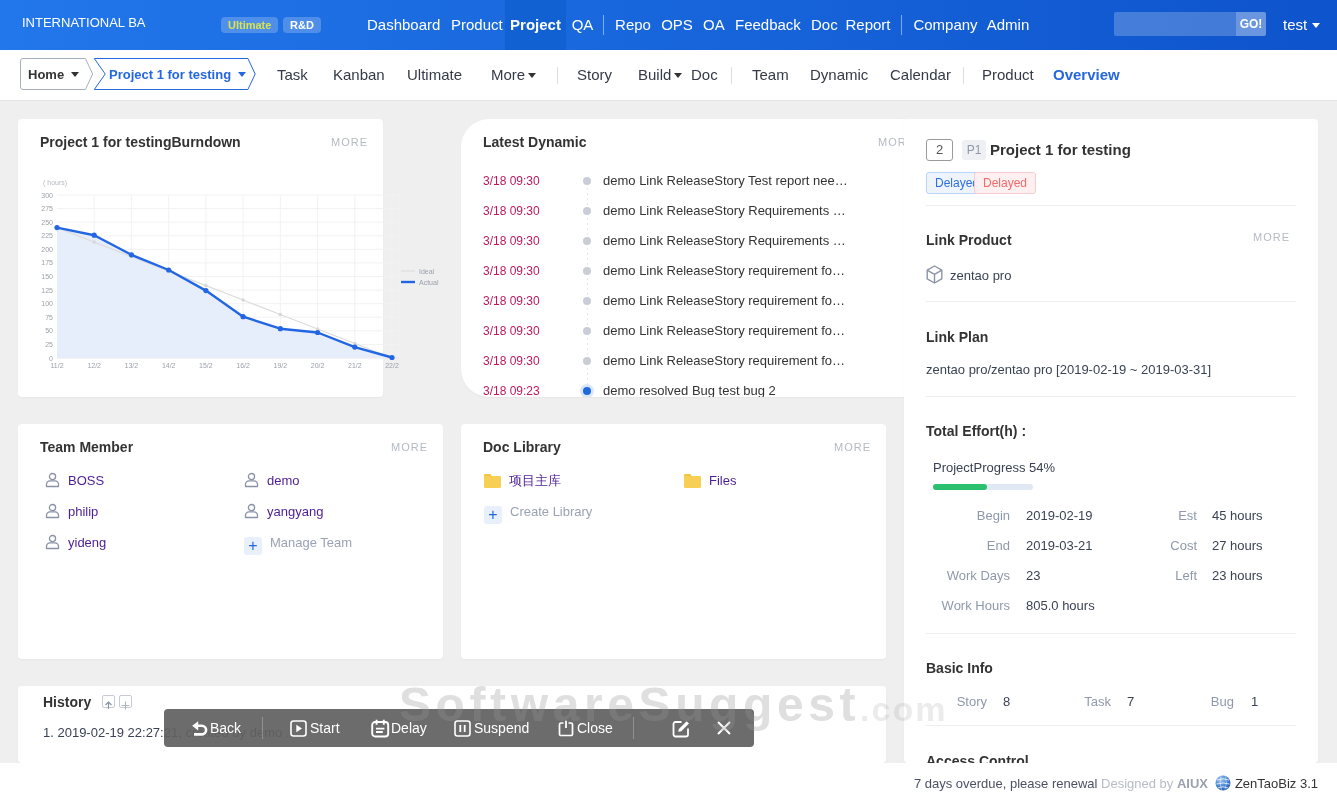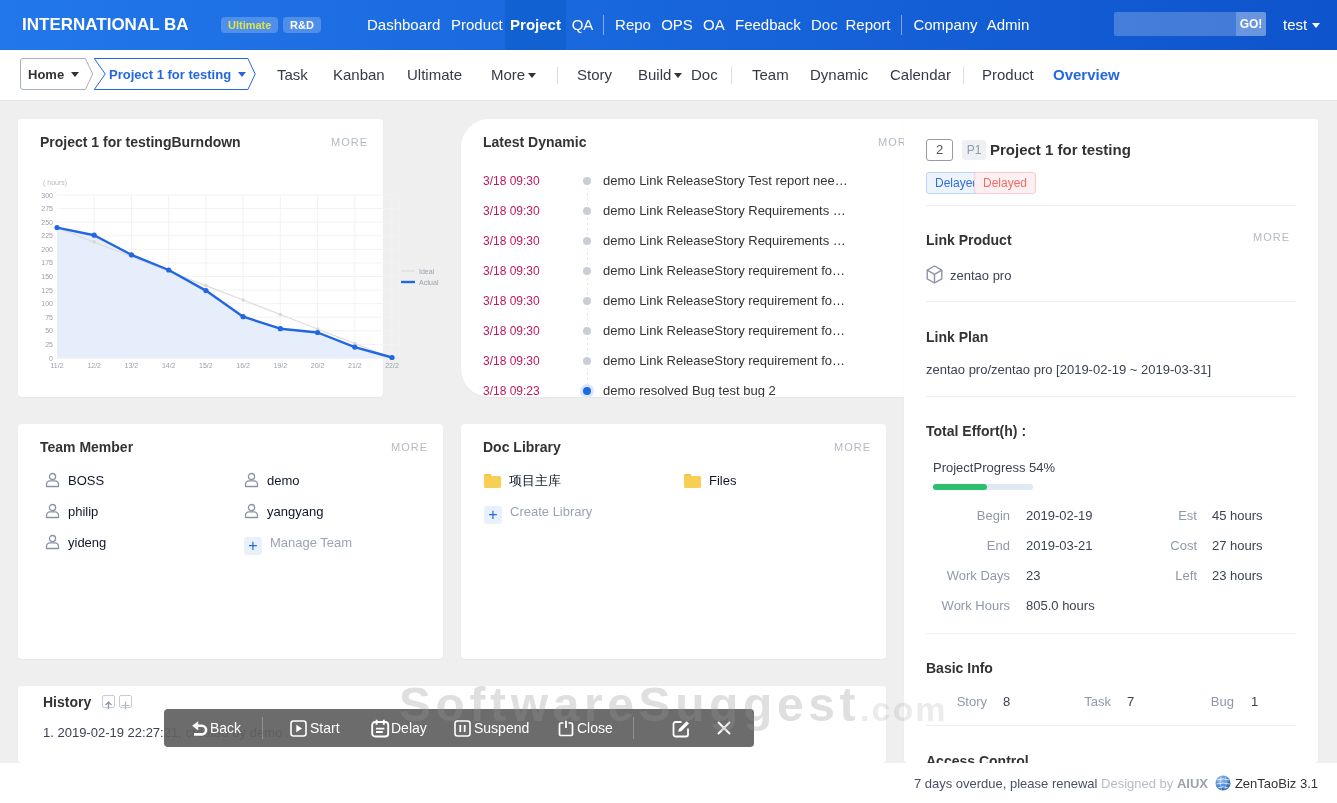--- a/index.html
+++ b/index.html
@@ -1,20 +1,20 @@
 <!DOCTYPE html>
 <html><head>
 <meta charset="utf-8">
 <style>
 * { margin:0; padding:0; box-sizing:border-box; }
 html,body { width:1337px; height:803px; overflow:hidden; font-family:"Liberation Sans", sans-serif; background:#efefef; position:relative; }
 .abs { position:absolute; }
 
 #topbar { position:absolute; left:0; top:0; width:1337px; height:50px; background:linear-gradient(90deg,#237ae9 0%, #1a6be0 50%, #0f55cd 100%); background:linear-gradient(90deg,#2277ea, #0e54cc); color:#fff; }
-#brand { position:absolute; left:22px; top:15px; font-size:17px; color:#fff; font-weight:bold; }
+#brand { position:absolute; left:22px; top:15px; font-size:13px; color:#fff; font-weight:normal; }
 .hbadge { position:absolute; top:17px; height:16px; line-height:16px; border-radius:4px; background:rgba(255,255,255,0.22); font-size:11px; font-weight:bold; padding:0 7px; }
 #badge1 { left:221px; color:#d9e34d; }
 #badge2 { left:283px; color:#fff; }
 .topnav { position:absolute; top:0; height:50px; line-height:50px; font-size:15px; color:#fff; text-align:center; }
 .topnav.active { background:#1261d2; font-weight:bold; }
 .tdiv { position:absolute; top:15px; height:20px; width:1px; background:rgba(255,255,255,0.45); }
 #searchbox { position:absolute; left:1114px; top:12px; width:122px; height:24px; background:rgba(255,255,255,0.22); border-radius:2px 0 0 2px; }
 #gobtn { position:absolute; left:1236px; top:12px; width:30px; height:24px; background:rgba(255,255,255,0.38); border-radius:0 2px 2px 0; color:#fff; font-size:12px; font-weight:bold; text-align:center; line-height:24px; }
 #usermenu { position:absolute; left:1283px; top:0; height:50px; line-height:50px; font-size:15px; color:#fff; }
 .caretw { display:inline-block; width:0; height:0; border-left:4px solid transparent; border-right:4px solid transparent; border-top:5px solid #fff; vertical-align:2px; margin-left:5px; }
@@ -42,21 +42,21 @@
 .tbitem { position:absolute; top:0; height:38px; line-height:38px; font-size:14px; color:#fff; }
 .tbicon { position:absolute; top:11px; }
 .tbsep { position:absolute; top:8px; width:1px; height:22px; background:rgba(255,255,255,0.25); }
 
 .dynrow { position:absolute; left:22px; height:20px; line-height:20px; font-size:13px; color:#333; white-space:nowrap; }
 .dtime { display:inline-block; width:70px; font-size:12px; color:#be185d; }
 .ddot { position:absolute; left:100px; top:6px; width:8px; height:8px; border-radius:50%; background:#c9cdd6; }
 .ddot.blue { background:#1f69e0; box-shadow:0 0 0 3px #dbe7f9; }
 .dtext { position:absolute; left:120px; color:#333; }
 
-.trow { position:absolute; height:20px; line-height:20px; font-size:13px; color:#0f172a; white-space:nowrap; }
+.trow { position:absolute; height:20px; line-height:20px; font-size:13px; color:#4c1d95; white-space:nowrap; }
 .ticon { display:inline-block; vertical-align:-3px; margin-right:8px; }
 .gray { color:#9aa3b5; }
 
 .rp-h { position:absolute; left:22px; font-size:14px; font-weight:bold; color:#333; }
 .rp-t { position:absolute; left:22px; font-size:13px; color:#3a4354; }
 .rp-div { position:absolute; left:22px; width:370px; height:1px; background:#eceef1; }
 .rlabel { position:absolute; font-size:13px; color:#8e99ab; text-align:right; }
 .rval { position:absolute; font-size:13px; color:#3a4354; }
 </style>
 </head>

